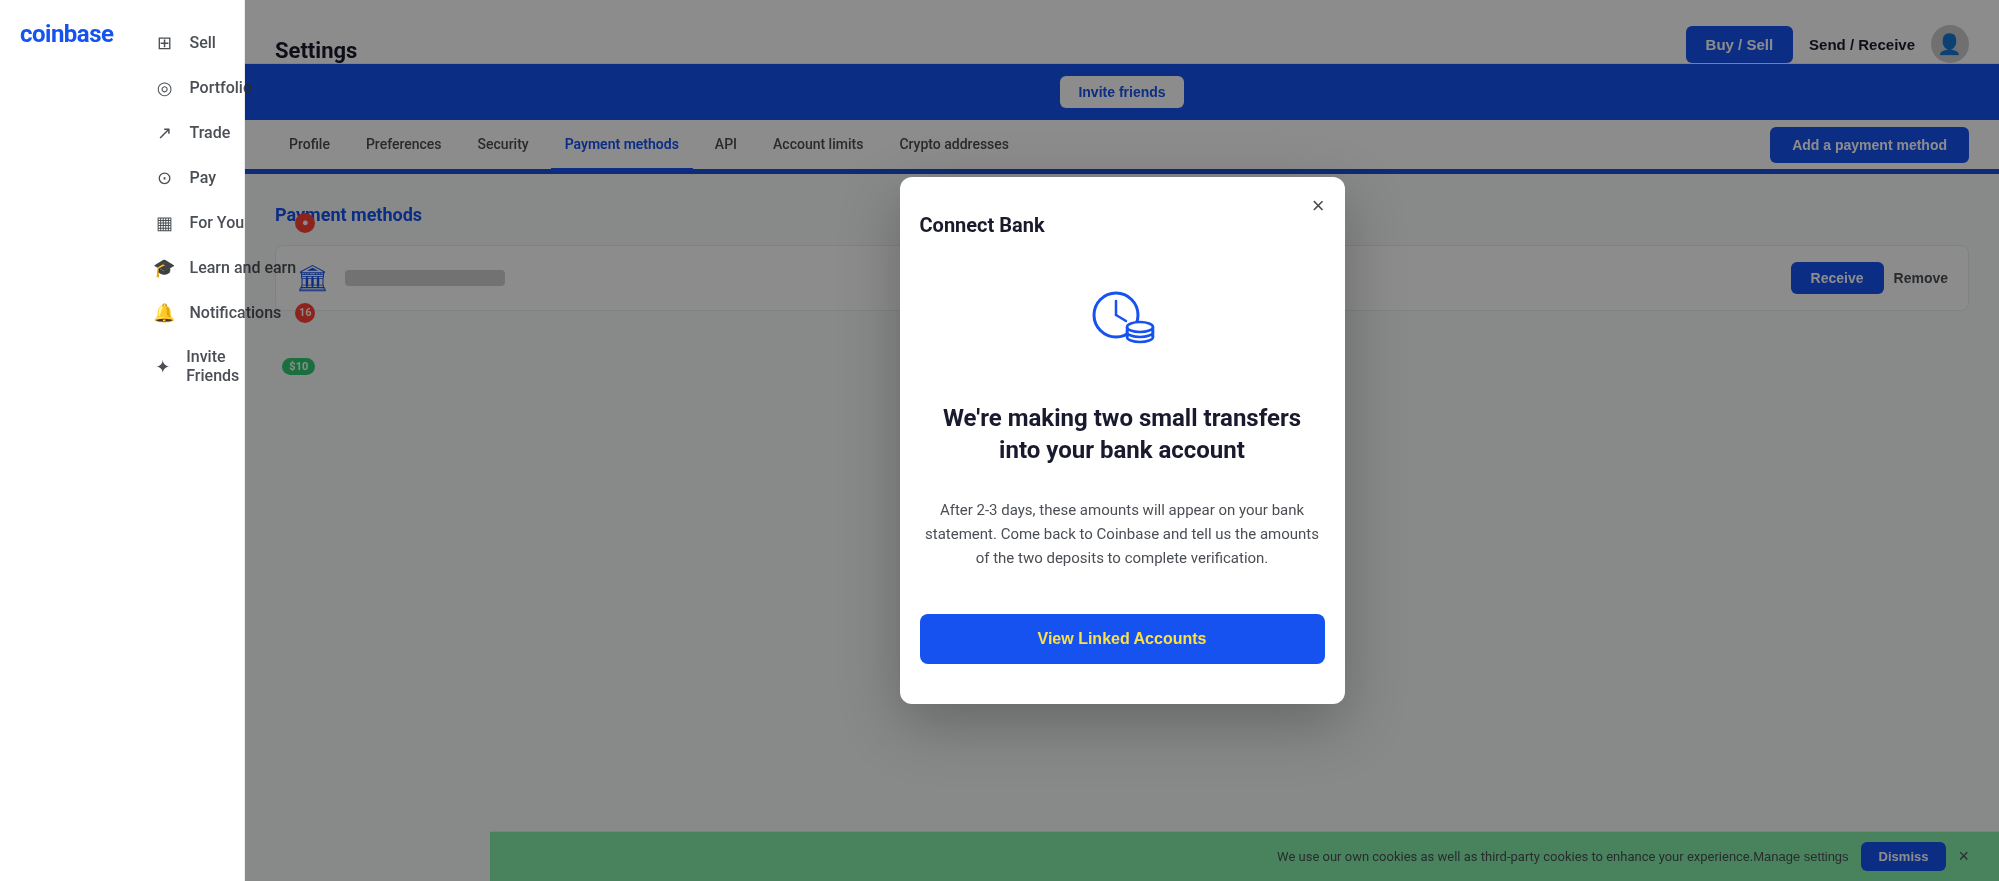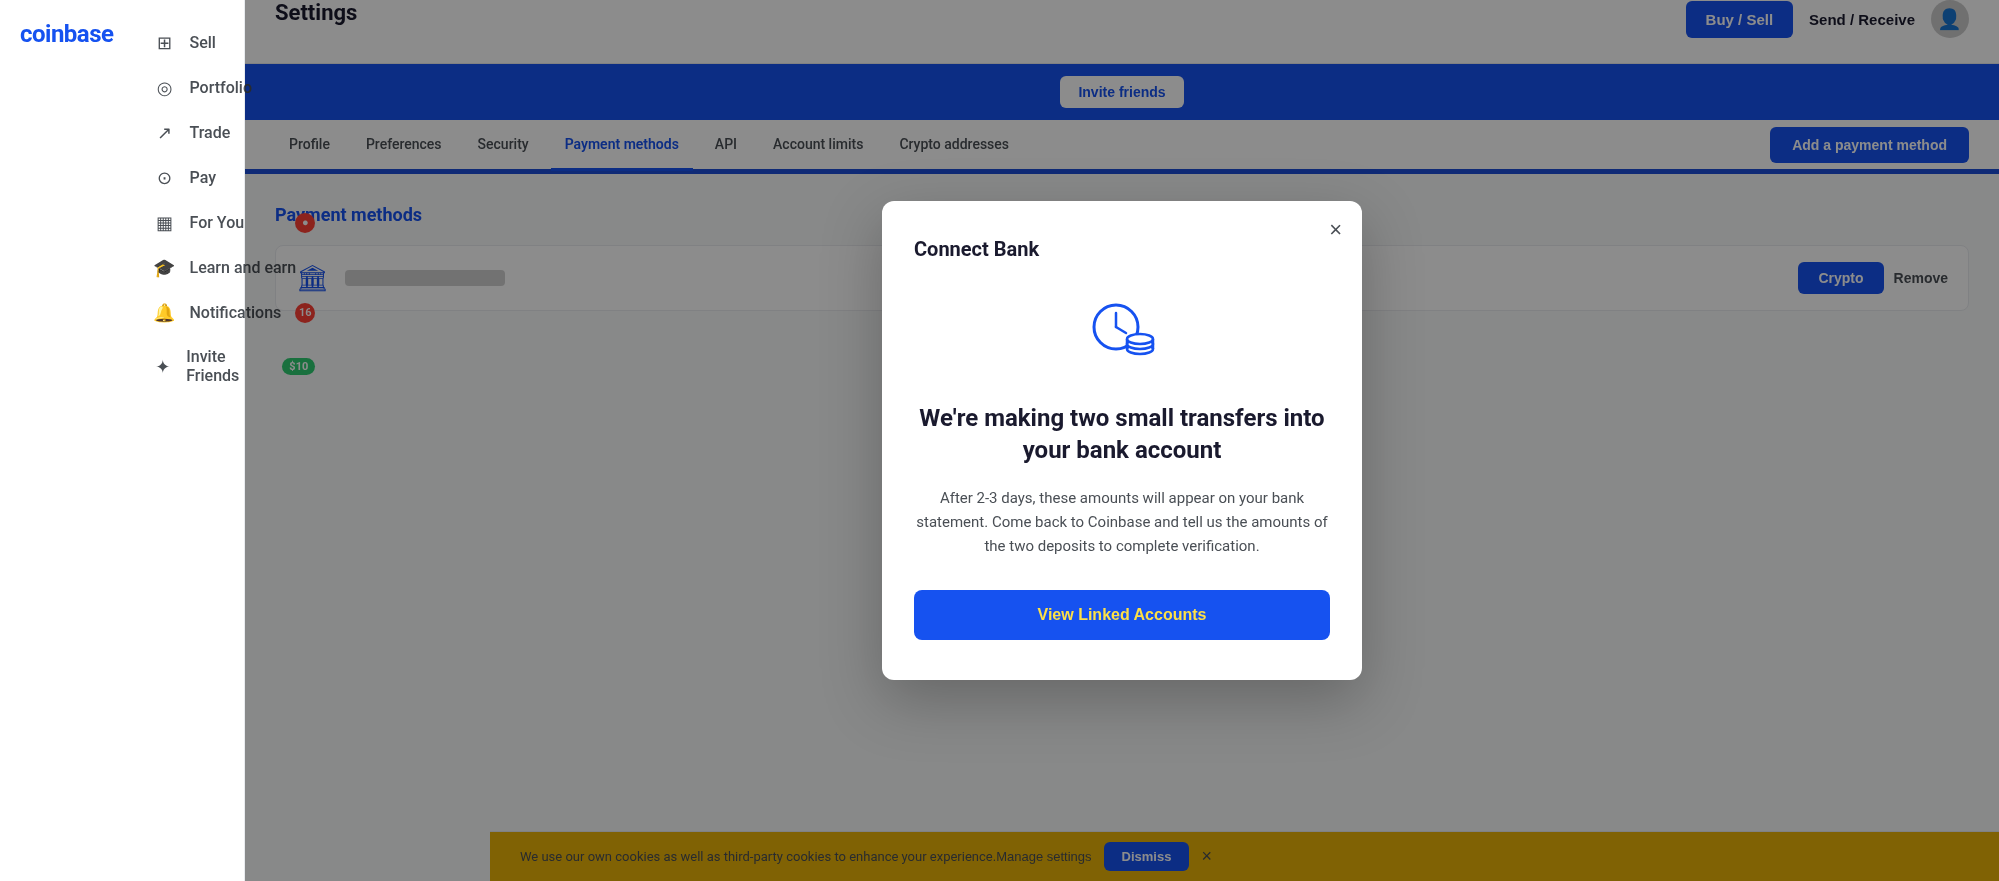--- a/index.html
+++ b/index.html
@@ -69,21 +69,21 @@
       flex: 1;
       display: flex;
       flex-direction: column;
       overflow: hidden;
       position: relative;
     }
 
     
     .header {
       display: flex;
-      align-items: flex-start;
+      align-items: flex-end;
       padding: 0 30px;
       height: 64px;
       background: #fff;
       border-bottom: 1px solid #e9ecef;
       justify-content: space-between;
     }
     .header-title {
       font-size: 22px;
       font-weight: 700;
       color: #1a1a2e;
@@ -235,27 +235,28 @@
       z-index: 100;
       display: flex;
       align-items: center;
       justify-content: center;
     }
 
     
     .modal {
       background: #fff;
       border-radius: 12px;
-      width: 480px;
-      padding: 36px 32px 40px;
+      width: 445px;
+      padding: 36px 20px 40px;
       position: relative;
       box-shadow: 0 20px 60px rgba(0,0,0,0.25);
       display: flex;
       flex-direction: column;
       align-items: center;
+      gap: 12px;
     }
     .modal-title {
       font-size: 20px;
       font-weight: 700;
       color: #1a1a2e;
       margin-bottom: 30px;
       align-self: flex-start;
     }
     .modal-close {
       position: absolute;
@@ -297,26 +298,26 @@
       cursor: pointer;
       width: 100%;
     }
 
     
     .cookie-bar {
       position: absolute;
       bottom: 0;
       left: 245px;
       right: 0;
-      background: #eab308;
+      background: #86efac;
       border-top: 1px solid #e9ecef;
       padding: 10px 30px;
       display: flex;
       align-items: center;
-      justify-content: flex-start;
+      justify-content: flex-end;
       font-size: 13px;
       color: #4a4f55;
       z-index: 5;
     }
     .cookie-actions { display: flex; gap: 12px; }
     .btn-manage { background: none; border: none; color: #4a4f55; font-size: 13px; cursor: pointer; }
     .btn-dismiss {
       background: #1652f0;
       color: #fff;
       border: none;
@@ -417,21 +418,21 @@
       </div>
 
       <div class="payment-section">
         <div class="payment-title">Payment methods</div>
         <div class="payment-card">
           <span class="bank-icon">🏛</span>
           <div class="bank-info">
             <div class="bank-name-blur"></div>
           </div>
           <div class="payment-card-actions">
-            <button class="btn-verify">Crypto</button>
+            <button class="btn-verify">Receive</button>
             <button class="btn-remove">Remove</button>
           </div>
         </div>
       </div>
     </div>
 
     <div class="cookie-bar">
       <span>We use our own cookies as well as third-party cookies to enhance your experience.</span>
       <div class="cookie-actions">
         <button class="btn-manage">Manage settings</button>

